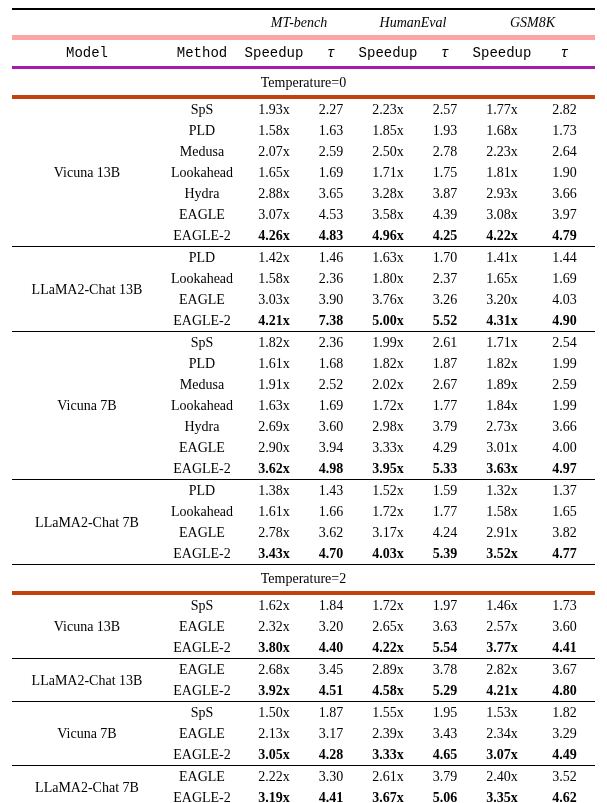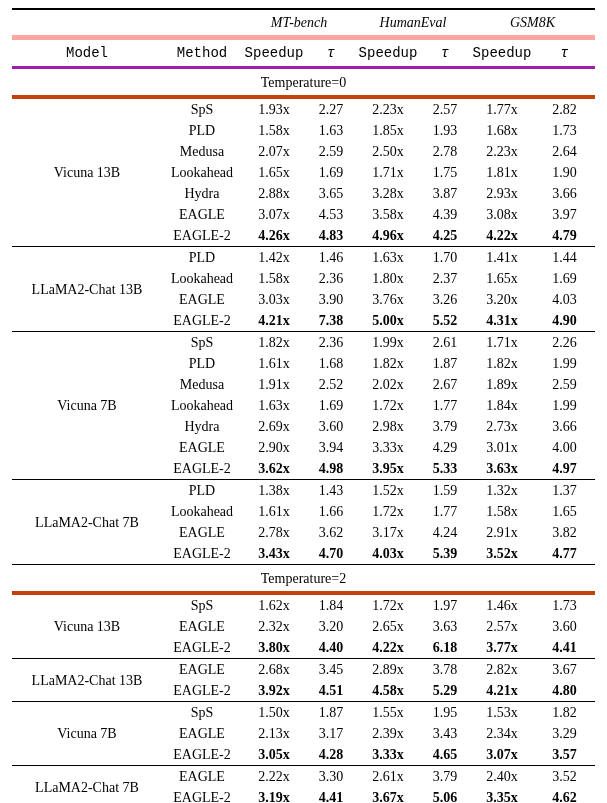--- a/index.html
+++ b/index.html
@@ -200,21 +200,21 @@
           <td class="bold">4.90</td>
         </tr>
         <tr class="group-first">
           <td rowspan="7">Vicuna 7B</td>
           <td>SpS</td>
           <td>1.82x</td>
           <td>2.36</td>
           <td>1.99x</td>
           <td>2.61</td>
           <td>1.71x</td>
-          <td>2.26</td>
+          <td>2.54</td>
         </tr>
         <tr>
           <td>PLD</td>
           <td>1.61x</td>
           <td>1.68</td>
           <td>1.82x</td>
           <td>1.87</td>
           <td>1.82x</td>
           <td>1.99</td>
         </tr>
@@ -320,21 +320,21 @@
           <td>2.65x</td>
           <td>3.63</td>
           <td>2.57x</td>
           <td>3.60</td>
         </tr>
         <tr>
           <td>EAGLE-2</td>
           <td class="bold">3.80x</td>
           <td class="bold">4.40</td>
           <td class="bold">4.22x</td>
-          <td class="bold">6.18</td>
+          <td class="bold">5.54</td>
           <td class="bold">3.77x</td>
           <td class="bold">4.41</td>
         </tr>
         <tr class="group-first">
           <td rowspan="2">LLaMA2-Chat 13B</td>
           <td>EAGLE</td>
           <td>2.68x</td>
           <td>3.45</td>
           <td>2.89x</td>
           <td>3.78</td>
@@ -369,21 +369,21 @@
           <td>2.34x</td>
           <td>3.29</td>
         </tr>
         <tr>
           <td>EAGLE-2</td>
           <td class="bold">3.05x</td>
           <td class="bold">4.28</td>
           <td class="bold">3.33x</td>
           <td class="bold">4.65</td>
           <td class="bold">3.07x</td>
-          <td class="bold">3.57</td>
+          <td class="bold">4.49</td>
         </tr>
         <tr class="group-first">
           <td rowspan="2">LLaMA2-Chat 7B</td>
           <td>EAGLE</td>
           <td>2.22x</td>
           <td>3.30</td>
           <td>2.61x</td>
           <td>3.79</td>
           <td>2.40x</td>
           <td>3.52</td>

